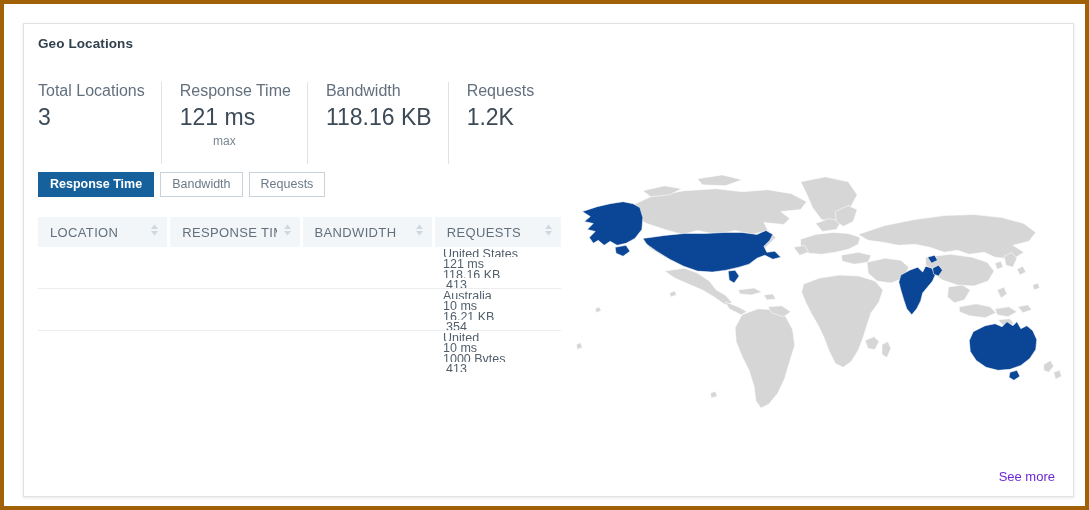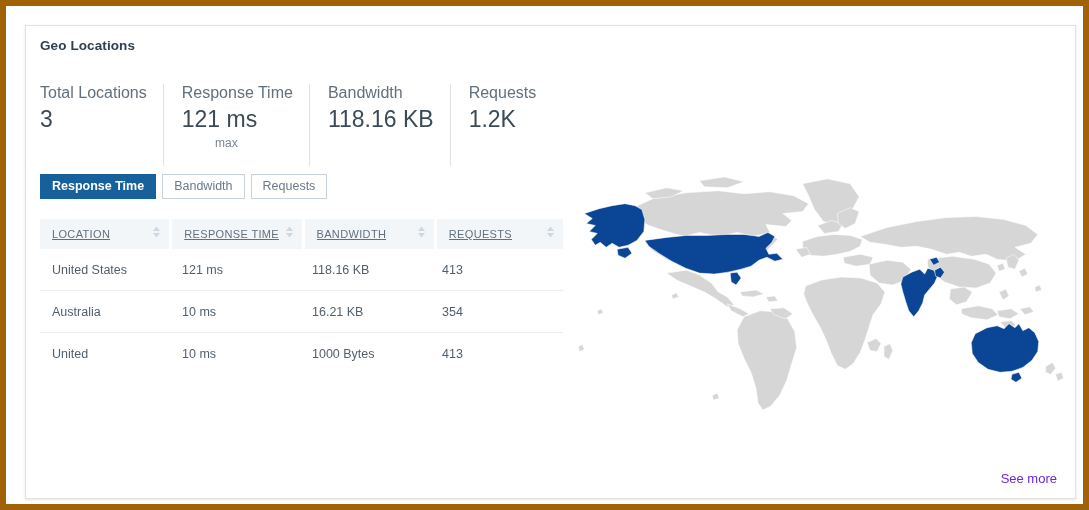--- a/index.html
+++ b/index.html
@@ -13,21 +13,21 @@
     font-family: "Liberation Sans", sans-serif;
     overflow: hidden;
   }
 
   
   .frame {
     position: absolute;
     left: 0; top: 0;
     width: 1089px; height: 510px;
     box-sizing: border-box;
-    border: 6px solid #a16207;
+    border: 4px solid #a16207;
     background: #ffffff;
   }
 
   
   .card {
     position: absolute;
     left: 19px; top: 19px;
     width: 1051px;
     height: 474px;
     box-sizing: border-box;
@@ -141,39 +141,39 @@
     background: #f3f6f9;
     display: flex;
     align-items: center;
     justify-content: space-between;
     padding: 0 8px 0 12px;
     height: 30px;
     cursor: pointer;
     overflow: hidden;
   }
   .th-label {
-    font-size: 11px;
+    font-size: 13px;
     color: #62707d;
     letter-spacing: 0.35px;
     white-space: nowrap;
     overflow: hidden;
     text-overflow: clip;
-    text-decoration: underline;
   }
   .sort-icon { flex: none; margin-left: 6px; }
   .col0 { width: 130px; }
   .col1 { width: 130px; }
   .col2 { width: 130px; }
   .col3 { width: 127px; }
 
   .trow {
     display: flex;
     height: 41px;
-    align-items: center;
+    align-items: flex-end;
     border-bottom: 1px solid #ebedef;
+    flex-direction: column;
   }
   .trow:first-of-type { border-top: none; }
   .td {
     box-sizing: border-box;
     padding-left: 12px;
     font-size: 12.5px;
     color: #515f6c;
     white-space: nowrap;
     overflow: hidden;
   }

